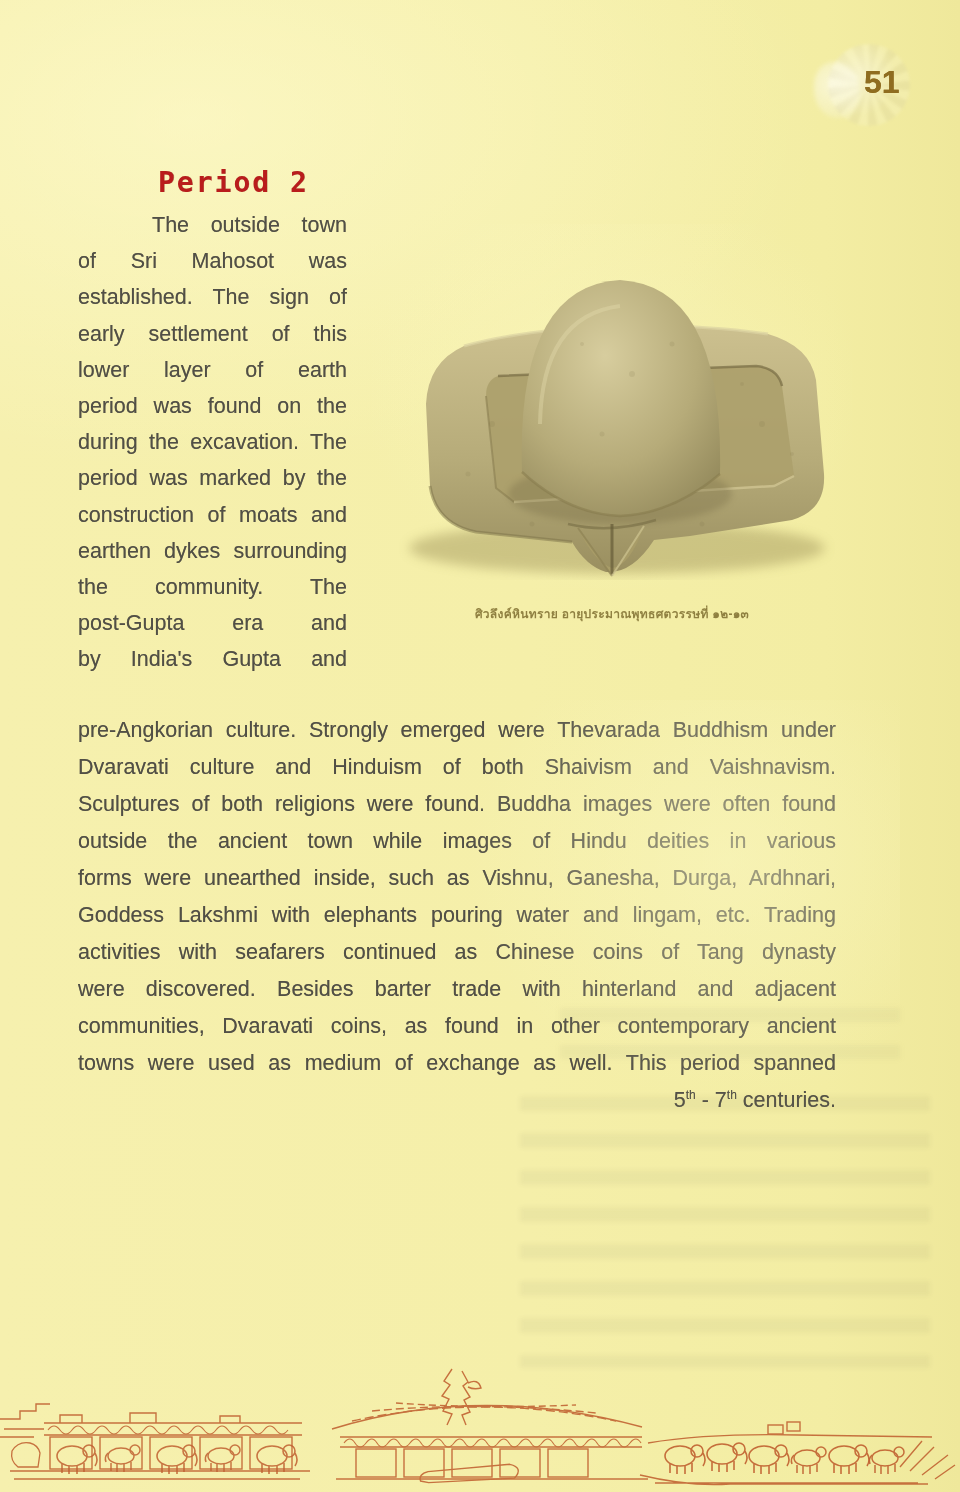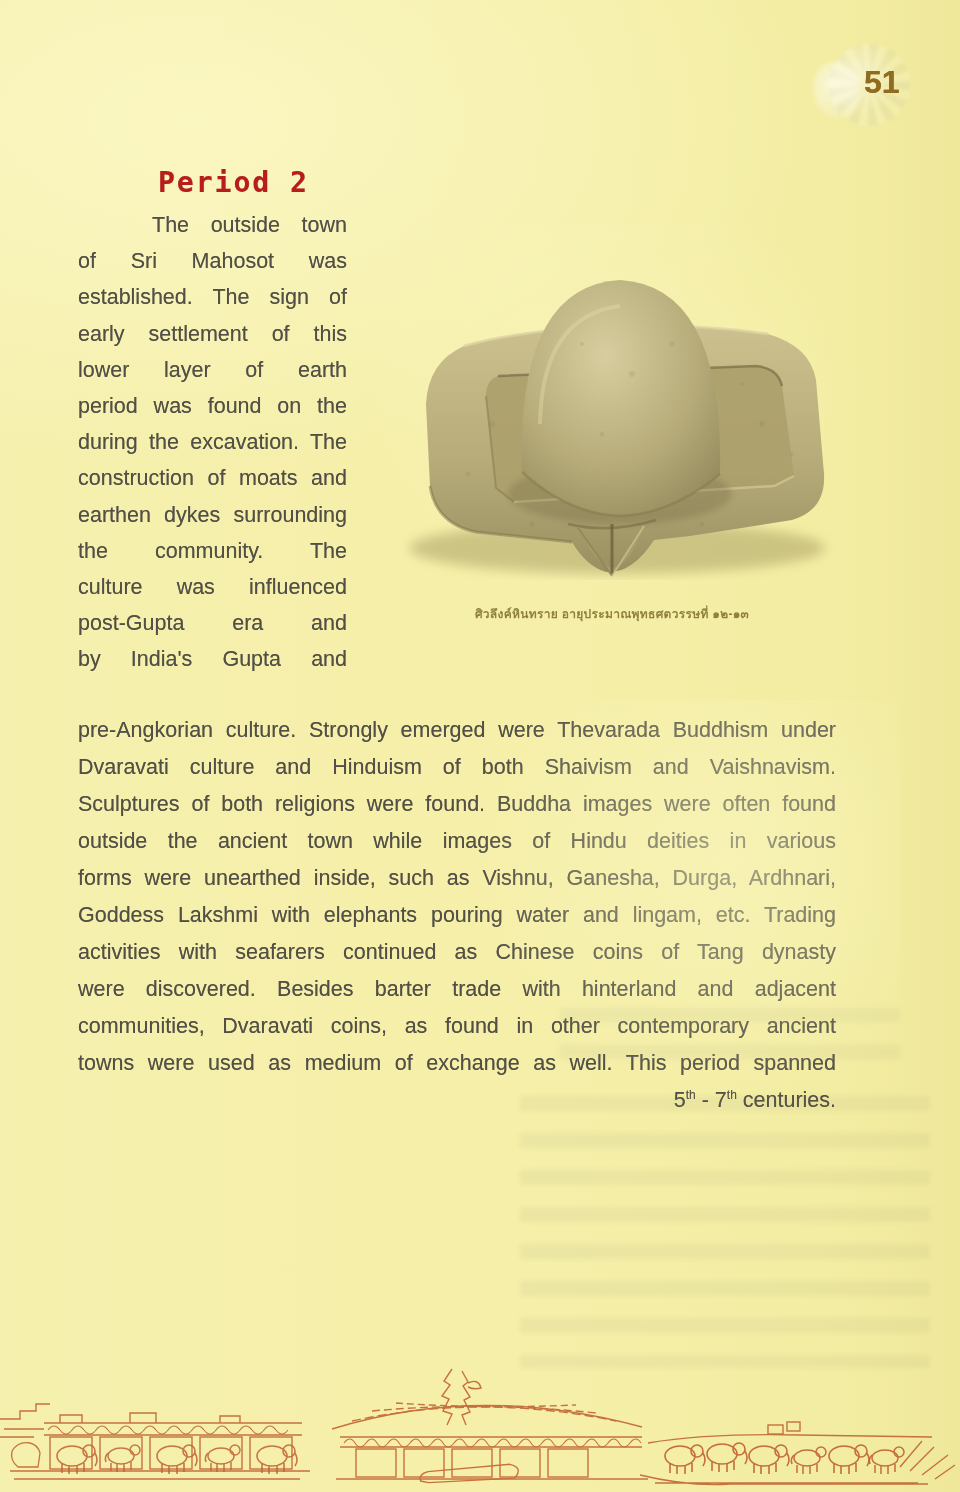--- a/index.html
+++ b/index.html
@@ -71,24 +71,24 @@
 <div class="heading">Period 2</div>
 
 <div class="left-col">
   <div class="jline indent">The outside town</div>
   <div class="jline">of Sri Mahosot was</div>
   <div class="jline">established. The sign of</div>
   <div class="jline">early settlement of this</div>
   <div class="jline">lower layer of earth</div>
   <div class="jline">period was found on the</div>
   <div class="jline">during the excavation. The</div>
+  <div class="jline">period was marked by the</div>
   <div class="jline">construction of moats and</div>
   <div class="jline">earthen dykes surrounding</div>
   <div class="jline">the community. The</div>
-  <div class="jline">culture was influenced</div>
   <div class="jline">post-Gupta era and</div>
   <div class="jline">by India's Gupta and</div>
 </div>
 
 <div class="photo">
   <svg width="480" height="364" viewBox="0 0 480 364">
     <defs>
       <linearGradient id="slabGrad" x1="0" y1="0" x2="0" y2="1">
         <stop offset="0" stop-color="#ccc08f"></stop>
           <stop offset=".55" stop-color="#b6ab79"></stop>

